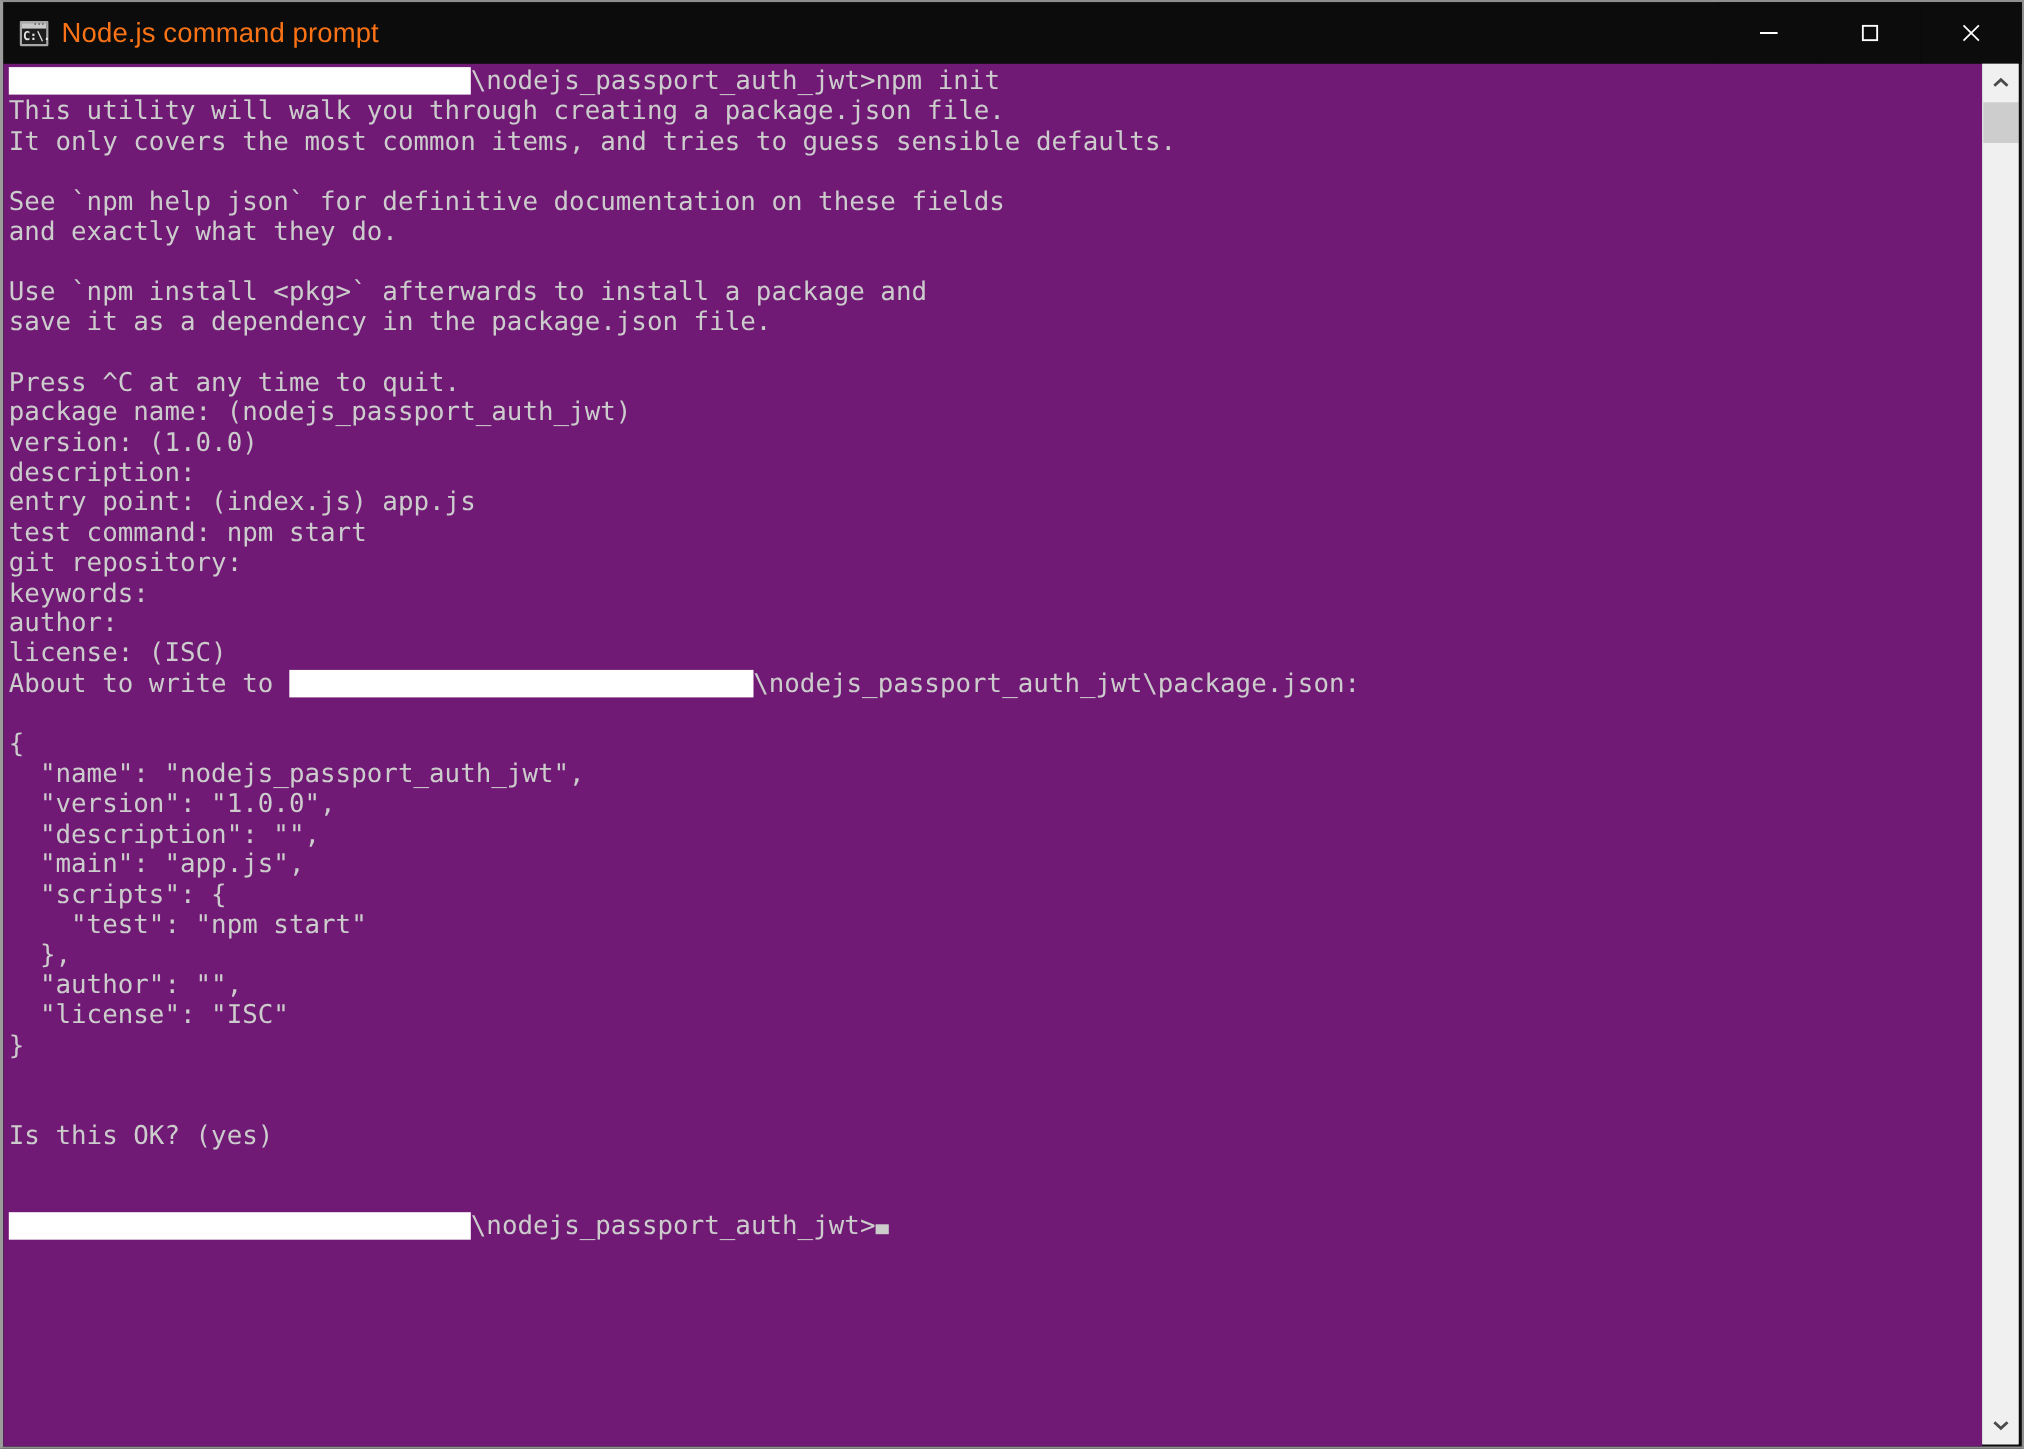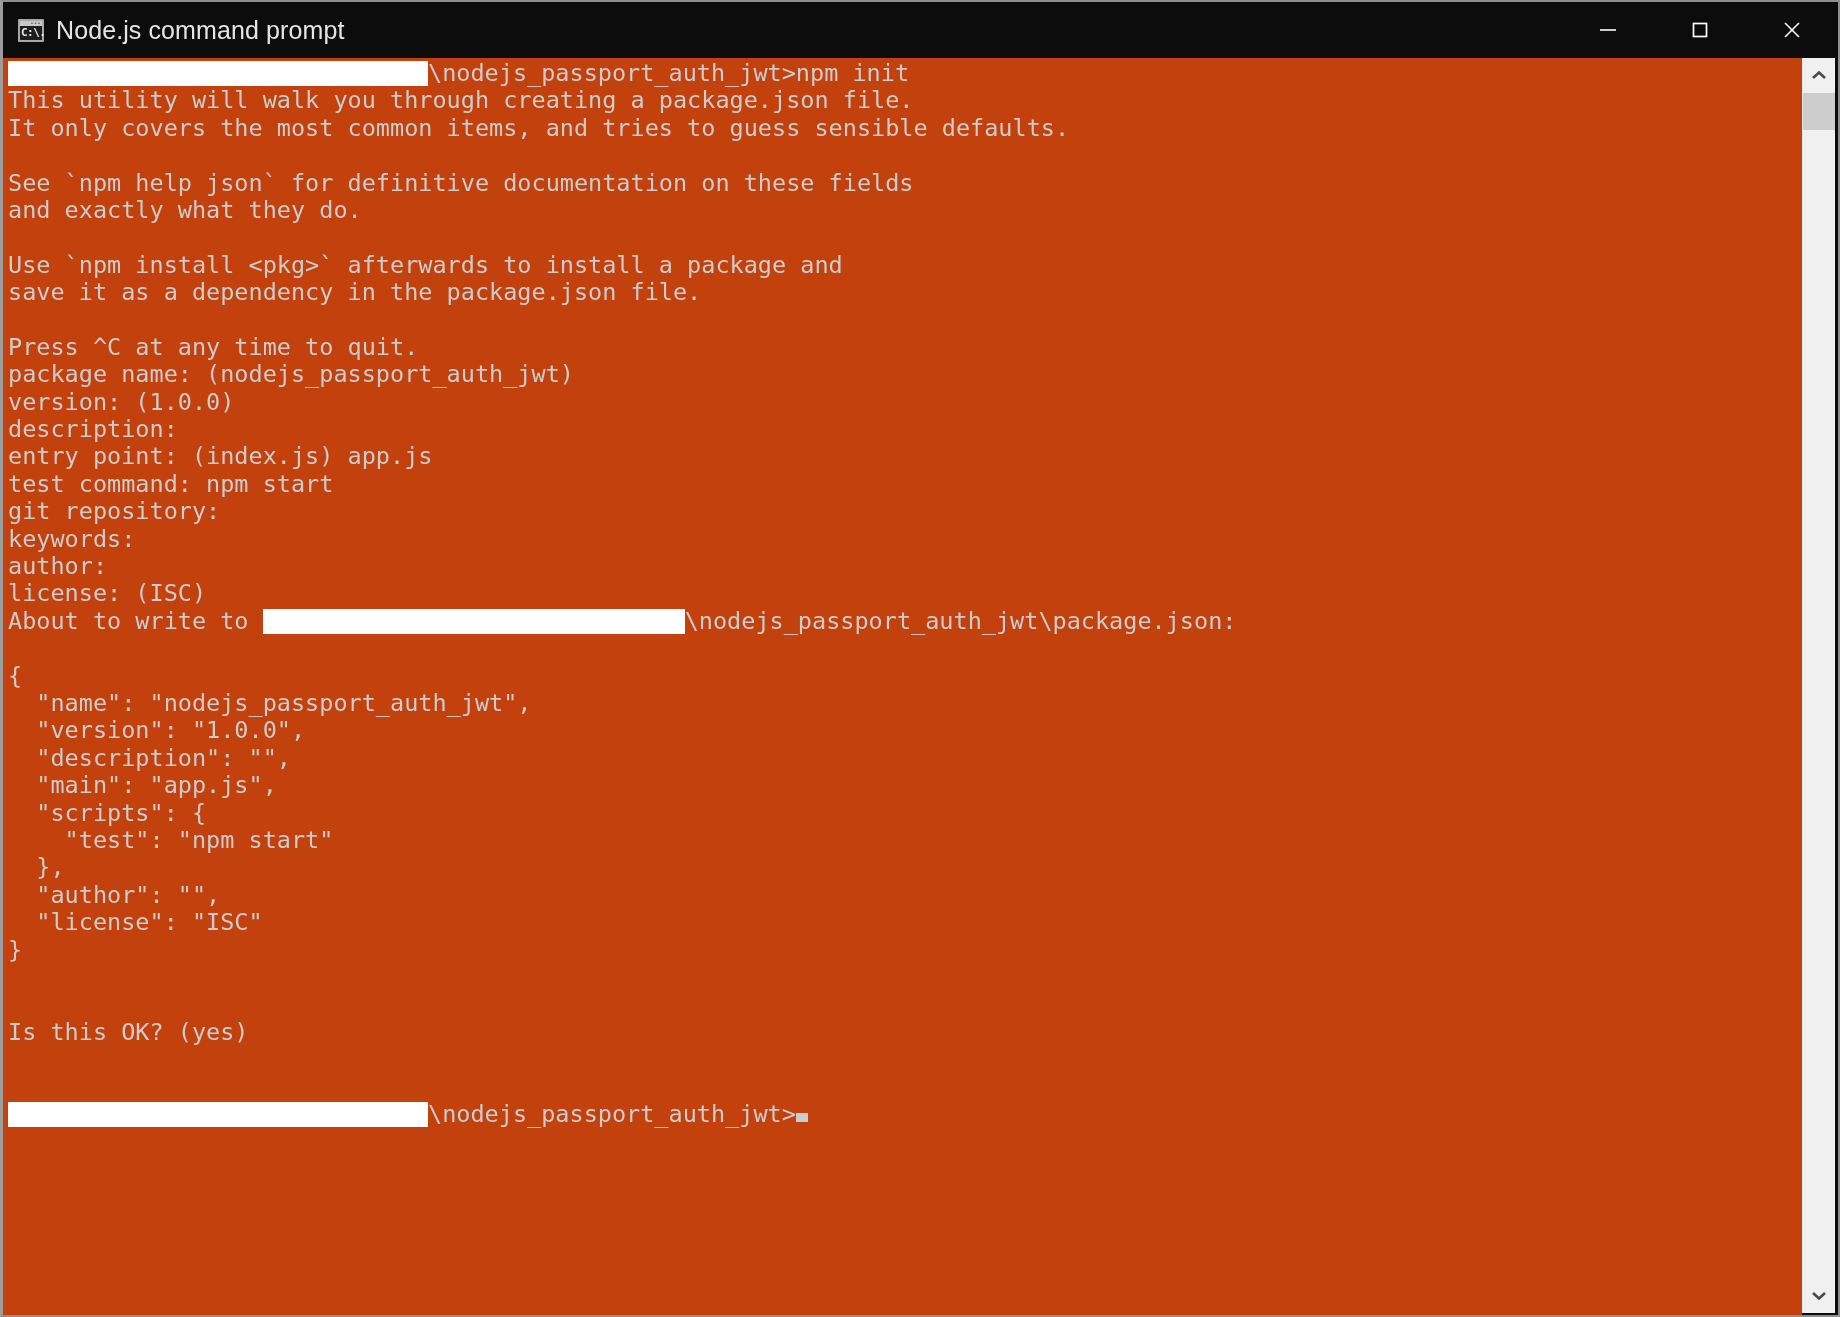--- a/index.html
+++ b/index.html
@@ -79,21 +79,21 @@
     top: 5px;
     right: 0; bottom: 0;
     color: #e8e8e8;
     font-family: "DejaVu Sans Mono", monospace;
     font-size: 11px;
     font-weight: bold;
     line-height: 14px;
     letter-spacing: -0.5px;
   }
   .title-text {
-    color: #e5e5e5;
+    color: #f97316;
     font-family: "Liberation Sans", sans-serif;
     font-size: 25px;
     white-space: nowrap;
     letter-spacing: 0.1px;
   }
   .winbtns {
     display: flex;
     align-items: stretch;
     height: 56px;
     flex: 0 0 auto;
@@ -108,21 +108,21 @@
   }
   .winbtn svg { display: block; }
 
   
   .terminal {
     position: absolute;
     left: 0;
     top: 56px;
     right: 36px;
     bottom: 0;
-    background: #c2410c;
+    background: #701a75;
     overflow: hidden;
     padding: 0;
   }
   .term-lines {
     position: absolute;
     left: 5px;
     top: 2px;
     right: 0;
     font-family: "DejaVu Sans Mono", monospace;
     font-size: 23.5px;

